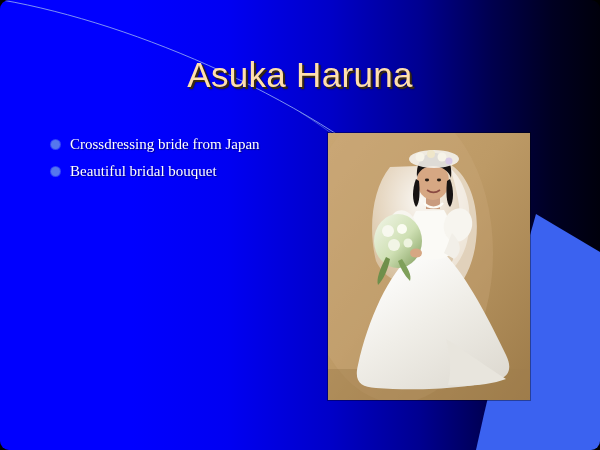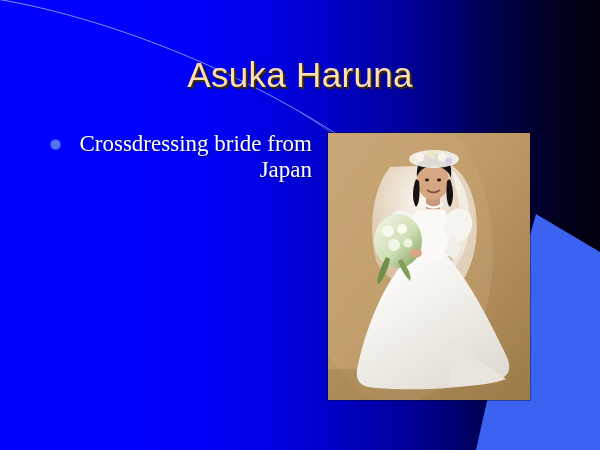--- a/index.html
+++ b/index.html
@@ -5,20 +5,21 @@
   html,body{margin:0;padding:0;background:#000;}
   #slide{
     position:relative;
     width:600px;height:450px;
     overflow:hidden;
     font-family:"Liberation Sans", sans-serif;
     background:linear-gradient(to right,
        #0000ff 0%, #0000ff 22%, #0000f2 38%,
        #0000c8 55%, #000090 70%, #00004e 82%,
        #000022 92%, #00000c 100%);
+    border-radius:9px;
   }
   
   #bgsvg{position:absolute;inset:0;width:600px;height:450px;}
 
   
   #title{
     position:absolute;
     left:0; top:54px; width:600px;
     text-align:center;
     font-size:35px;
@@ -43,25 +44,24 @@
     flex:0 0 auto;
     width:9px;height:9px;
     border-radius:50%;
     background:#5577ee;
     box-shadow:0 0 0 1px rgba(90,120,240,.55);
     margin:9px 10px 0 7px;
   }
   .bullet-text{
     flex:1 1 auto;
     font-family:"Liberation Serif", serif;
-    font-size:23px;
+    font-size:15px;
     line-height:26px;
     color:#ffffff;
     text-shadow:1px 1px 1px rgba(0,0,0,.45);
-    text-align:right;
   }
 
   
   #photo{
     position:absolute;
     left:328px; top:133px;
     width:202px;height:267px;
     overflow:hidden;
     background:#b08f5e;
     box-shadow:0 0 0 1px rgba(0,0,0,.35);
@@ -84,20 +84,24 @@
   <div id="title">Asuka Haruna</div>
 
   <div id="body">
 
     <div class="bullet-row">
       <span class="bullet-dot"></span>
       <span class="bullet-text">Crossdressing bride from Japan</span>
     </div>
 
 
+    <div class="bullet-row">
+      <span class="bullet-dot"></span>
+      <span class="bullet-text">Beautiful bridal bouquet</span>
+    </div>
 
   </div>
 
   <div id="photo" title="Bride in a white lace wedding gown with veil, bridal hat and bouquet, standing against a tan studio backdrop">
     <svg id="photosvg" viewBox="0 0 202 267" preserveAspectRatio="none">
       <defs>
         <linearGradient id="bd" x1="0" y1="0" x2="1" y2="1">
           <stop offset="0%" stop-color="#c9a673"></stop>
           <stop offset="45%" stop-color="#bd9a66"></stop>
           <stop offset="100%" stop-color="#9d7b49"></stop>

